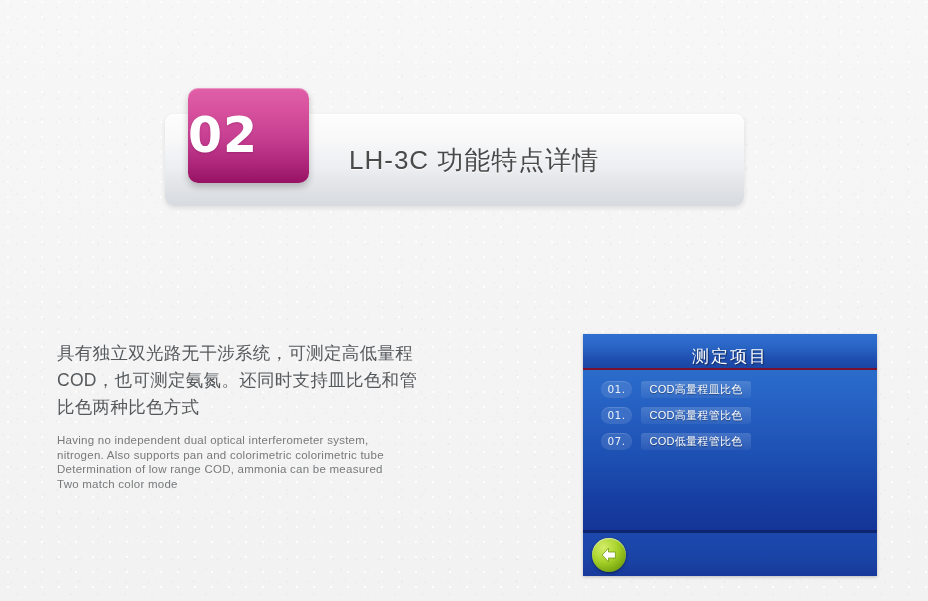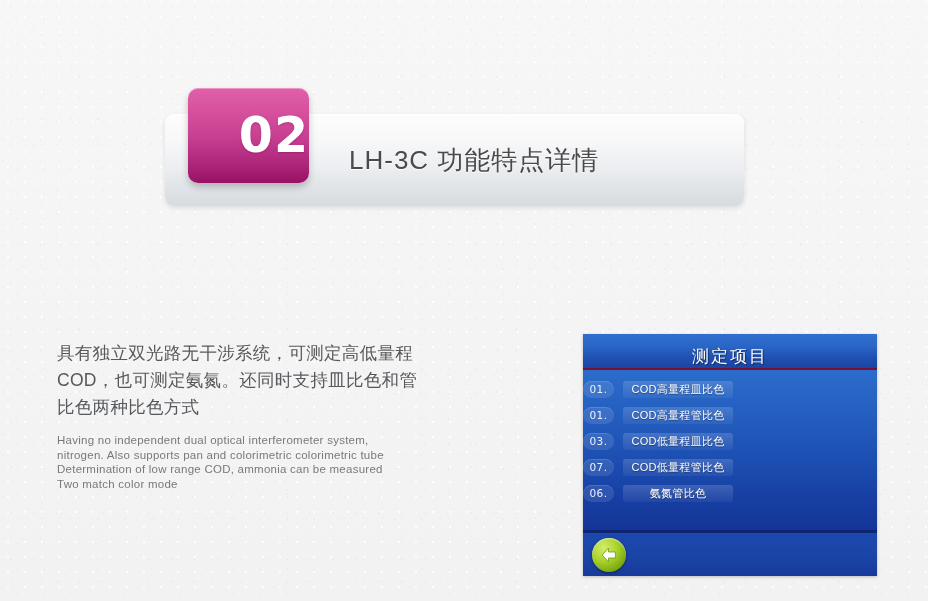--- a/index.html
+++ b/index.html
@@ -79,21 +79,21 @@
     background: linear-gradient(180deg,
         #e060a8 0%,
         #d8529e 22%,
         #c63f91 52%,
         #ab2478 82%,
         #971263 100%);
     box-shadow: 0 4px 7px rgba(0,0,0,0.22),
                 inset 0 1px 0 rgba(255,255,255,0.35);
     display: flex;
     align-items: center;
-    justify-content: flex-end;
+    justify-content: flex-start;
   }
   .badge-num {
     font-family: "DejaVu Sans", sans-serif;
     font-size: 49px;
     font-weight: bold;
     color: #ffffff;
     letter-spacing: 1px;
     line-height: 1;
     text-shadow: 0 1px 2px rgba(120,10,80,0.35);
   }
@@ -171,20 +171,21 @@
         #1d4fb2 55%,
         #173fa3 80%,
         #143597 100%);
     padding: 6px 0 0 0;
     box-sizing: border-box;
   }
   .panel-row {
     display: flex;
     align-items: center;
     height: 26px;
+    padding-left: 18px;
   }
   .row-num {
     width: 31px;
     height: 17px;
     border-radius: 9px;
     background: rgba(255,255,255,0.11);
     color: #eaf1fb;
     font-family: "DejaVu Sans", sans-serif;
     font-size: 10.5px;
     display: flex;
@@ -269,30 +270,22 @@
     <div class="panel-list">
       <div class="panel-row">
         <span class="row-num">01.</span>
         <span class="row-label">COD高量程皿比色</span>
       </div>
       <div class="panel-row">
         <span class="row-num">01.</span>
         <span class="row-label">COD高量程管比色</span>
       </div>
       <div class="panel-row">
-        <span class="row-num">03.</span>
-        <span class="row-label">COD低量程皿比色</span>
-      </div>
-      <div class="panel-row">
         <span class="row-num">07.</span>
         <span class="row-label">COD低量程管比色</span>
-      </div>
-      <div class="panel-row">
-        <span class="row-num">06.</span>
-        <span class="row-label">氨氮管比色</span>
       </div>
     </div>
 
     <div class="panel-rule-bottom"></div>
 
     <div class="panel-footer">
       <div class="back-btn">
         <svg width="22" height="22" viewBox="0 0 22 22">
           <path d="M10.5 4.2 L4.2 11 L10.5 17.8 L10.5 14.0 L17.4 14.0 L17.4 8.0 L10.5 8.0 Z" fill="#ffffff" stroke="#6f9a10" stroke-width="0.8" stroke-linejoin="round"></path>
         </svg>

